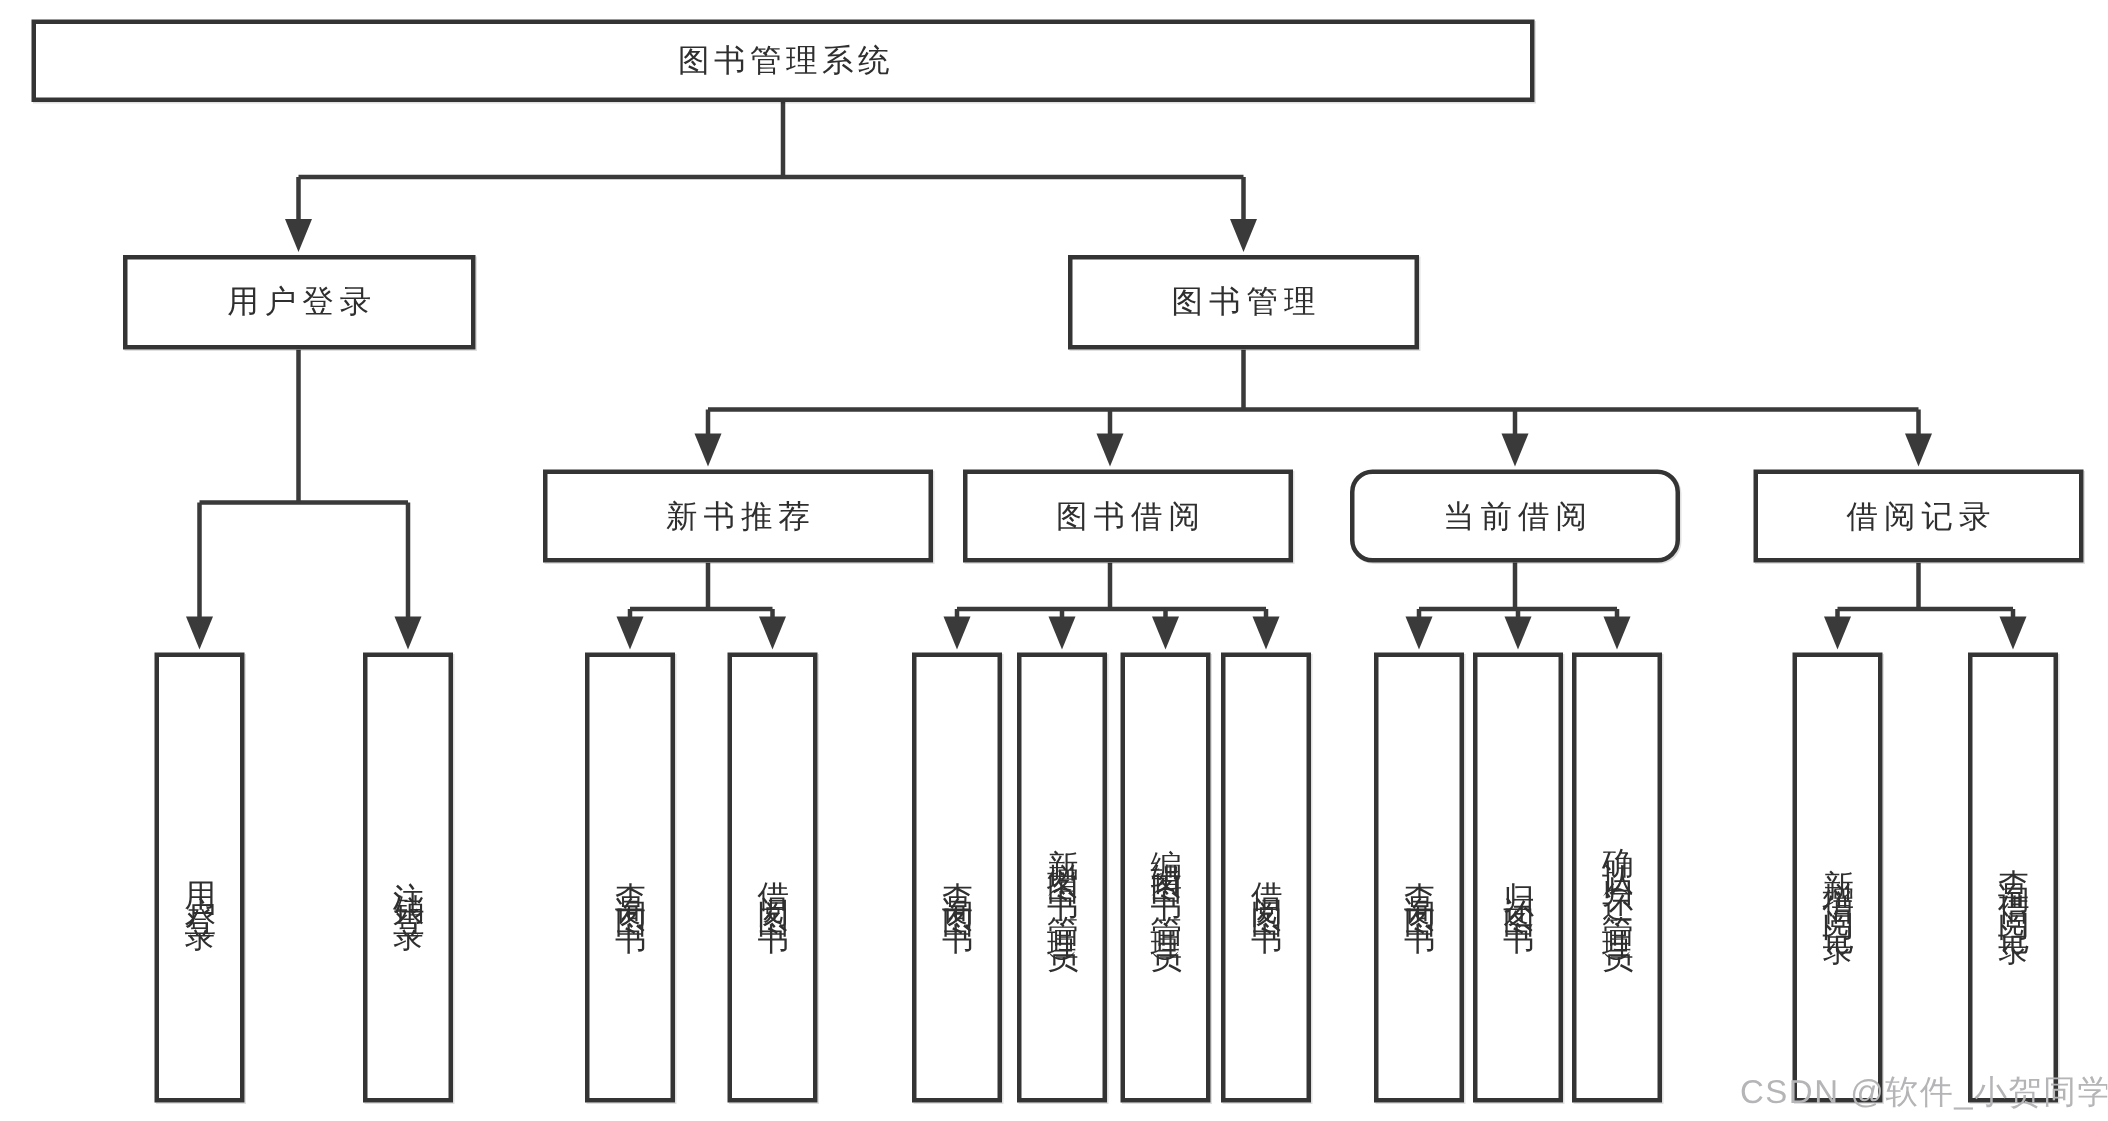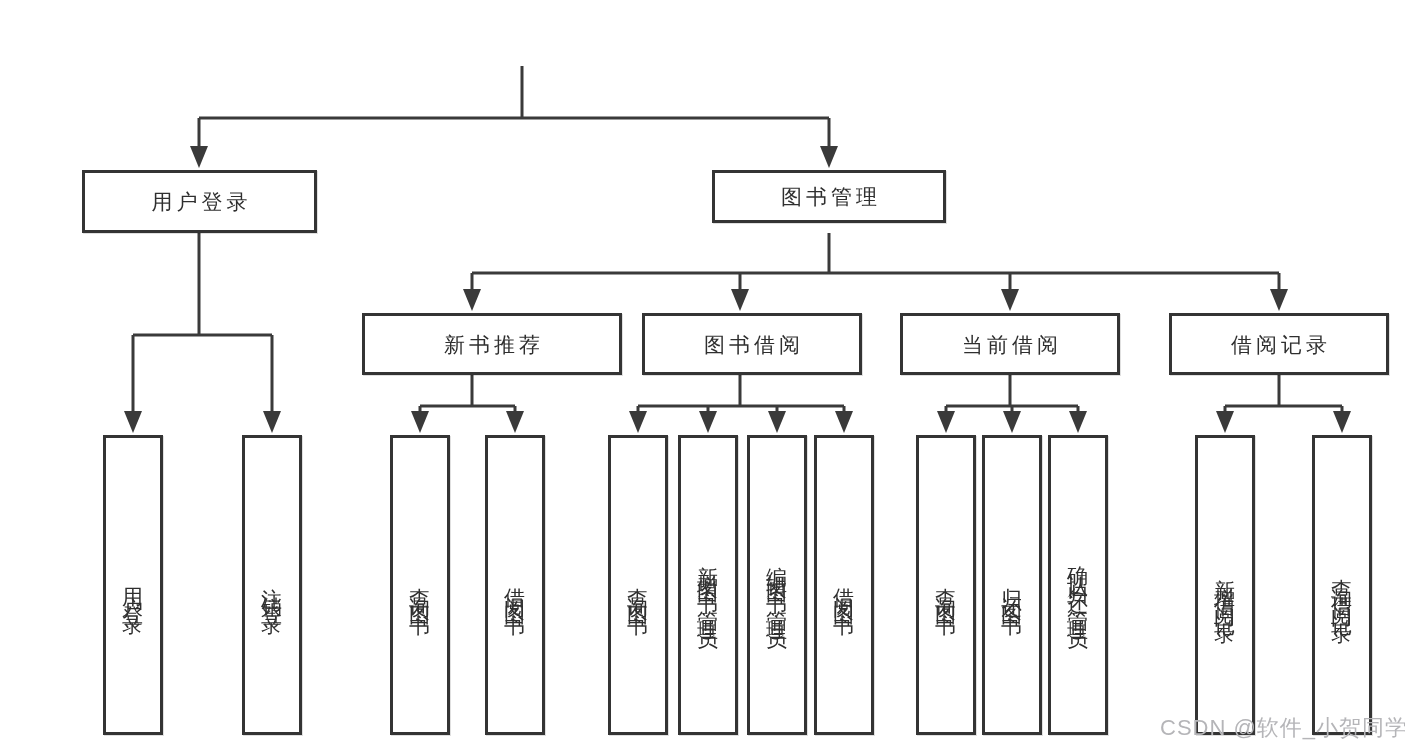--- a/index.html
+++ b/index.html
@@ -107,35 +107,38 @@
 
       <polygon points="937,411 955,411 946,433"></polygon>
       <polygon points="1003,411 1021,411 1012,433"></polygon>
       <polygon points="1069,411 1087,411 1078,433"></polygon>
 
       <polygon points="1216,411 1234,411 1225,433"></polygon>
       <polygon points="1333,411 1351,411 1342,433"></polygon>
     </g>
   </svg>
 
+  <div class="box root" style="left:21px; top:13px; width:1002px; height:55px;">
+    <span class="h-label">图书管理系统</span>
+  </div>
 
   <div class="box" style="left:82px; top:170px; width:235px; height:63px;">
     <span class="h-label">用户登录</span>
   </div>
-  <div class="box" style="left:712px; top:170px; width:234px; height:53px;">
+  <div class="box" style="left:712px; top:170px; width:234px; height:63px;">
     <span class="h-label">图书管理</span>
   </div>
 
   <div class="box" style="left:362px; top:313px; width:260px; height:62px;">
     <span class="h-label">新书推荐</span>
   </div>
   <div class="box" style="left:630px; top:313px; width:220px; height:62px;margin-left:12px;">
     <span class="h-label">图书借阅</span>
   </div>
-  <div class="box" style="left:900px; top:313px; width:220px; height:62px;">
+  <div class="box" style="left:900px; top:313px; width:220px; height:62px;border-radius:15px;">
     <span class="h-label">当前借阅</span>
   </div>
   <div class="box" style="left:1169px; top:313px; width:220px; height:62px;">
     <span class="h-label">借阅记录</span>
   </div>
 
   <div class="box leaf" style="left:103px;">
     <span class="v-label">用户登录</span>
   </div>
   <div class="box leaf" style="left:242px;">

